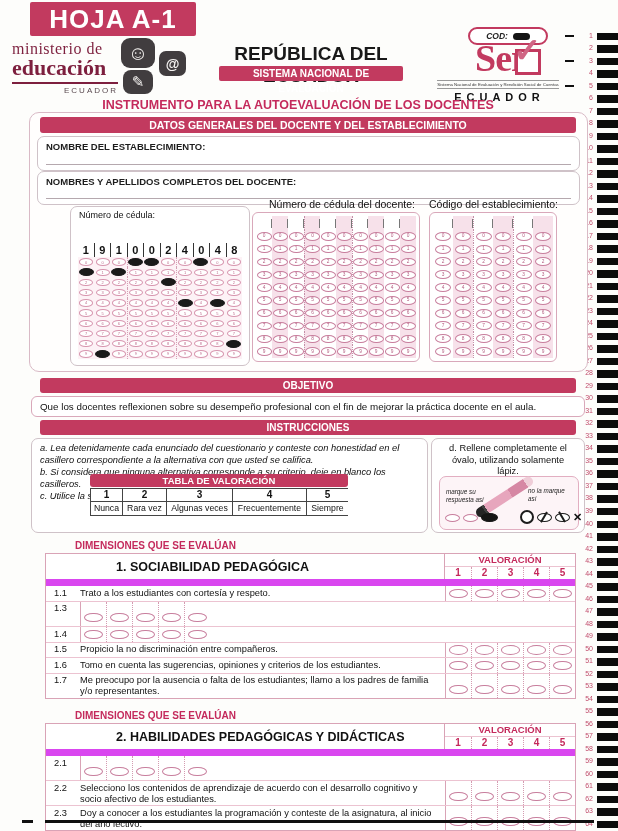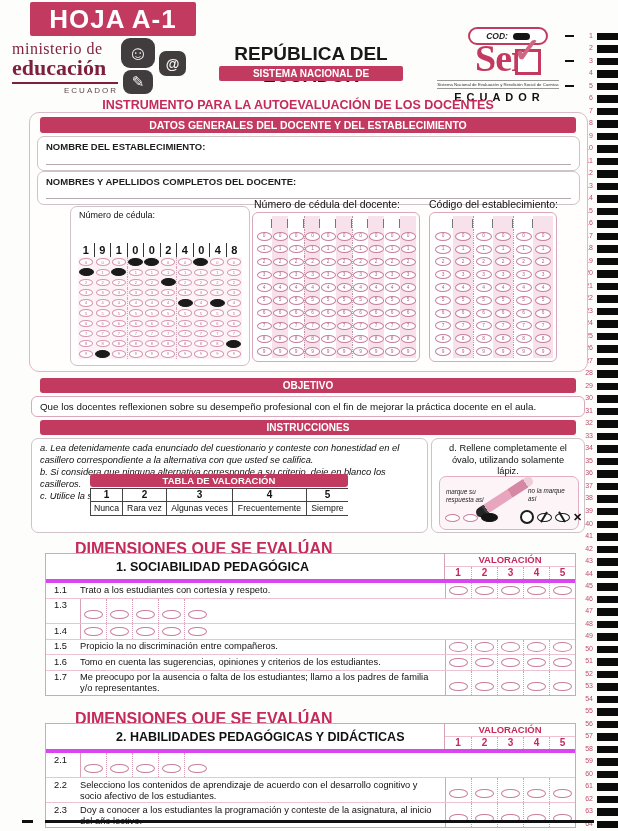--- a/index.html
+++ b/index.html
@@ -35,21 +35,21 @@
   #main-title{position:absolute;left:0;top:98px;width:596px;text-align:center;font-weight:bold;font-size:12.5px;color:#c42a5c;}
 
   
   #datos-outer{position:absolute;left:29px;top:112px;width:557px;height:258px;border:1px solid #d9bac6;border-radius:10px;background:#fffefd;}
   #datos-banner{left:40px;top:117px;width:536px;height:16px;font-size:10.5px;line-height:16px;}
   .field{position:absolute;left:37px;width:541px;height:33px;border:1px solid #cfc2c8;border-radius:7px;background:#fff;}
   #field1{top:136px;} #field2{top:171px;height:32px;}
   .field-label{font-size:9.5px;font-weight:bold;color:#1d1d1d;padding:4px 0 0 8px;}
   .field-line{position:absolute;left:8px;right:8px;bottom:5px;height:1px;background:#b5a8ae;}
   .grid-label{position:absolute;font-size:10.5px;color:#111;white-space:nowrap;}
-  #cedula-label{left:254px;top:198px;text-align:center;} #codigo-label{left:429px;top:198px;}
+  #cedula-label{left:269px;top:198px;text-align:center;} #codigo-label{left:429px;top:198px;}
   #ejemplo-box{position:absolute;left:70px;top:206px;width:178px;height:158px;border:1px solid #cfc2c8;border-radius:7px;background:#fff;}
   .ej-title{text-align:center;font-weight:bold;font-size:12px;margin-top:5px;color:#111;}
   .ej-sub{font-size:9px;margin:3px 0 0 8px;color:#111;}
   #ej-digits{position:absolute;left:7px;right:7px;top:36px;height:14px;display:flex;border-bottom:1px solid #333;}
   .ej-digit{flex:1;text-align:center;font-weight:bold;font-size:11px;line-height:14px;color:#111;}
   .ej-digit.sep{border-left:1px solid #333;}
   #ej-grid{position:absolute;left:7px;right:7px;top:50px;bottom:6px;display:grid;
            grid-template-columns:repeat(10,1fr);grid-template-rows:repeat(10,1fr);background:#fdf2f6;}
   .ej-cell{display:flex;align-items:center;justify-content:center;}
   .ej-cell.grp{border-left:1px dotted #d4a0b5;}
@@ -97,25 +97,25 @@
   .bad-label{position:absolute;left:88px;top:10px;width:44px;font-size:6.3px;font-style:italic;line-height:1.2;color:#222;}
   .bad-syms{position:absolute;left:80px;top:33px;display:flex;gap:3px;align-items:center;}
   .sym-circle{width:10px;height:10px;border:2px solid #1c1c1c;border-radius:50%;display:inline-block;background:#fff;}
   .sym-oval{position:relative;width:13px;height:7px;border:1.5px solid #1c1c1c;border-radius:50%;display:inline-block;background:#fff;}
   .sym-oval::after{content:"";position:absolute;left:5px;top:-3px;width:1.6px;height:12px;background:#1c1c1c;}
   .sym-oval.slash::after{transform:rotate(30deg);}
   .sym-oval.bslash::after{transform:rotate(-30deg);}
   .sym-x{font-size:11px;font-weight:bold;color:#111;line-height:10px;}
 
   
-  .dim-label{position:absolute;font-weight:bold;font-size:16px;color:#c42a5c;}
+  .dim-label{position:absolute;font-weight:bold;font-size:10px;color:#c42a5c;}
   #dim0{left:75px;top:540px;} #dim1{left:75px;top:710px;}
   .q-table{position:absolute;left:45px;width:531px;border:1px solid #d9a3b6;background:#fff;box-sizing:border-box;}
   #sec0{top:553px;} #sec1{top:723px;}
-  .q-header{display:flex;height:25px;border-bottom:4px solid #d946ef;}
+  .q-header{display:flex;height:25px;border-bottom:7px solid #d946ef;}
   .q-title{flex:1;font-weight:bold;font-size:12.5px;color:#111;display:flex;align-items:center;padding-left:70px;}
   .val-head{width:130px;border-left:1px solid #d9a3b6;display:flex;flex-direction:column;}
   .val-word{height:12px;line-height:12px;text-align:center;font-weight:bold;font-size:9.5px;color:#c42a5c;border-bottom:1px solid #ecc3d1;}
   .val-nums{display:flex;flex:1;}
   .val-num{width:26px;text-align:center;font-weight:bold;font-size:10px;color:#c42a5c;border-left:1px dotted #d49bb1;line-height:12px;box-sizing:border-box;}
   .val-num.first{border-left:none;}
   .q-row{display:flex;border-top:1px solid #ecc3d1;min-height:14.5px;align-items:stretch;}
   .q-rows .q-row:first-child{border-top:none;}
   .q-row.tall{min-height:24.5px;}
   #sec1 .q-row{min-height:24px;}

